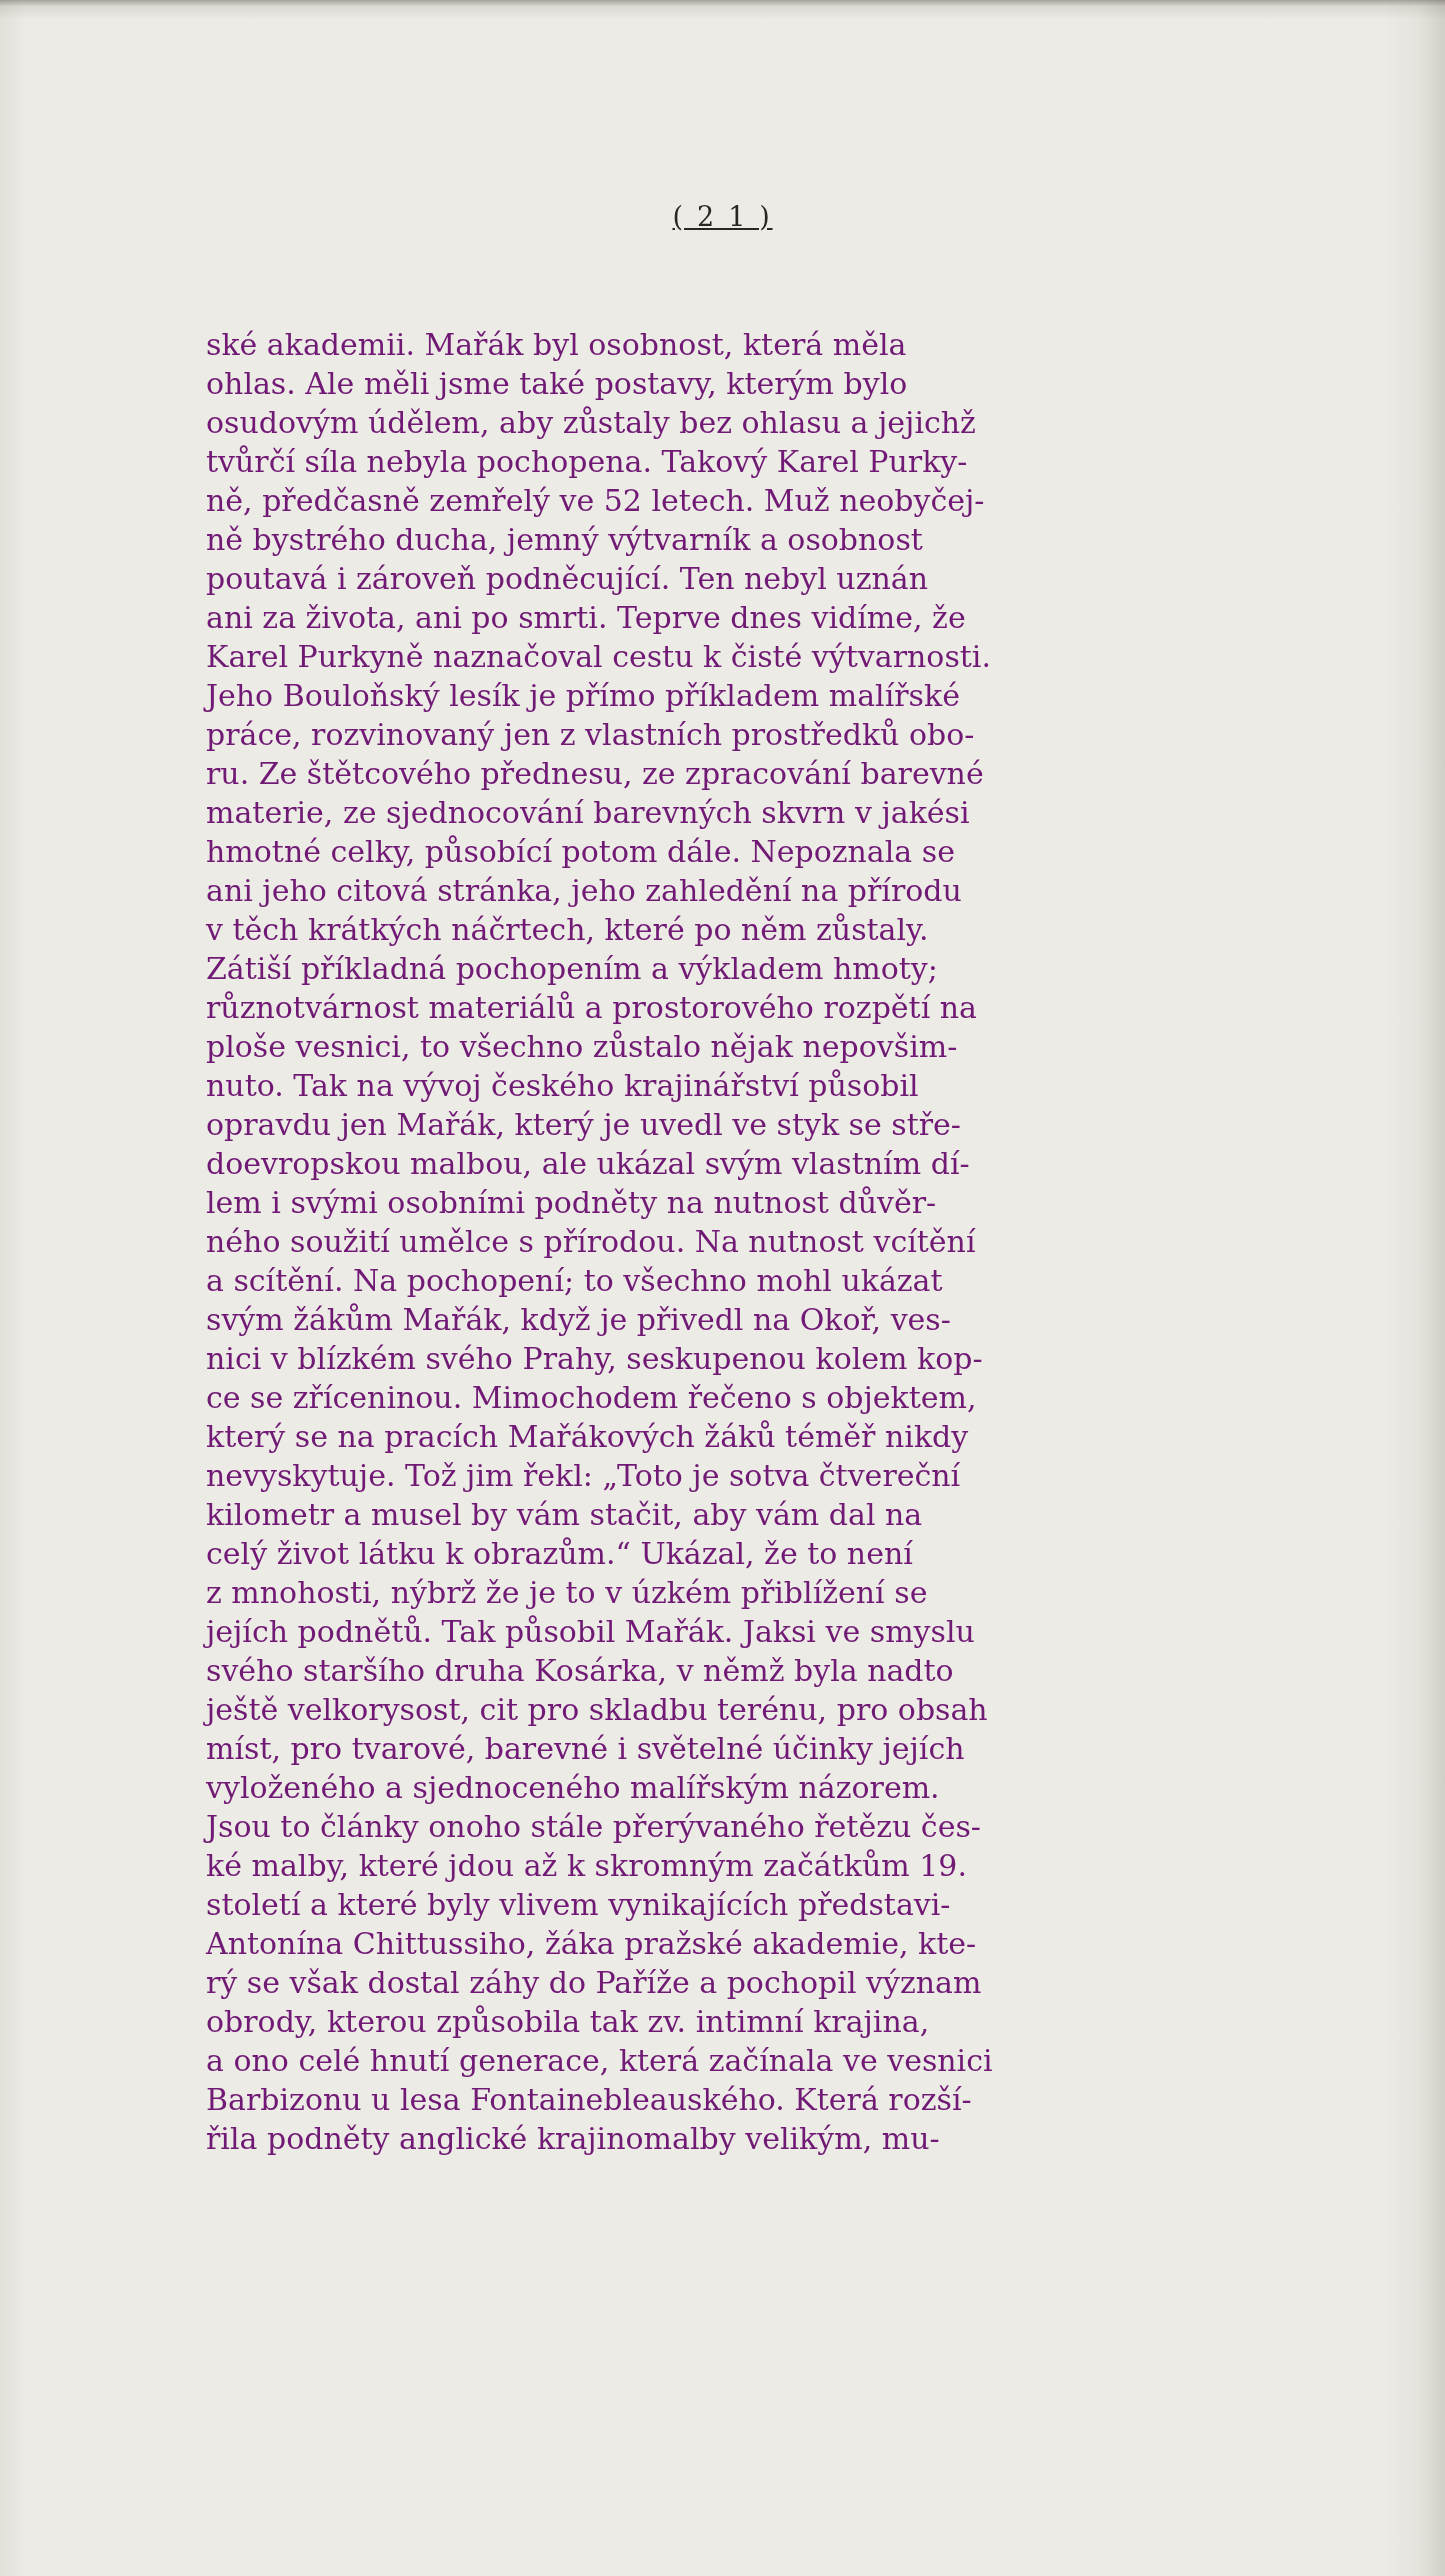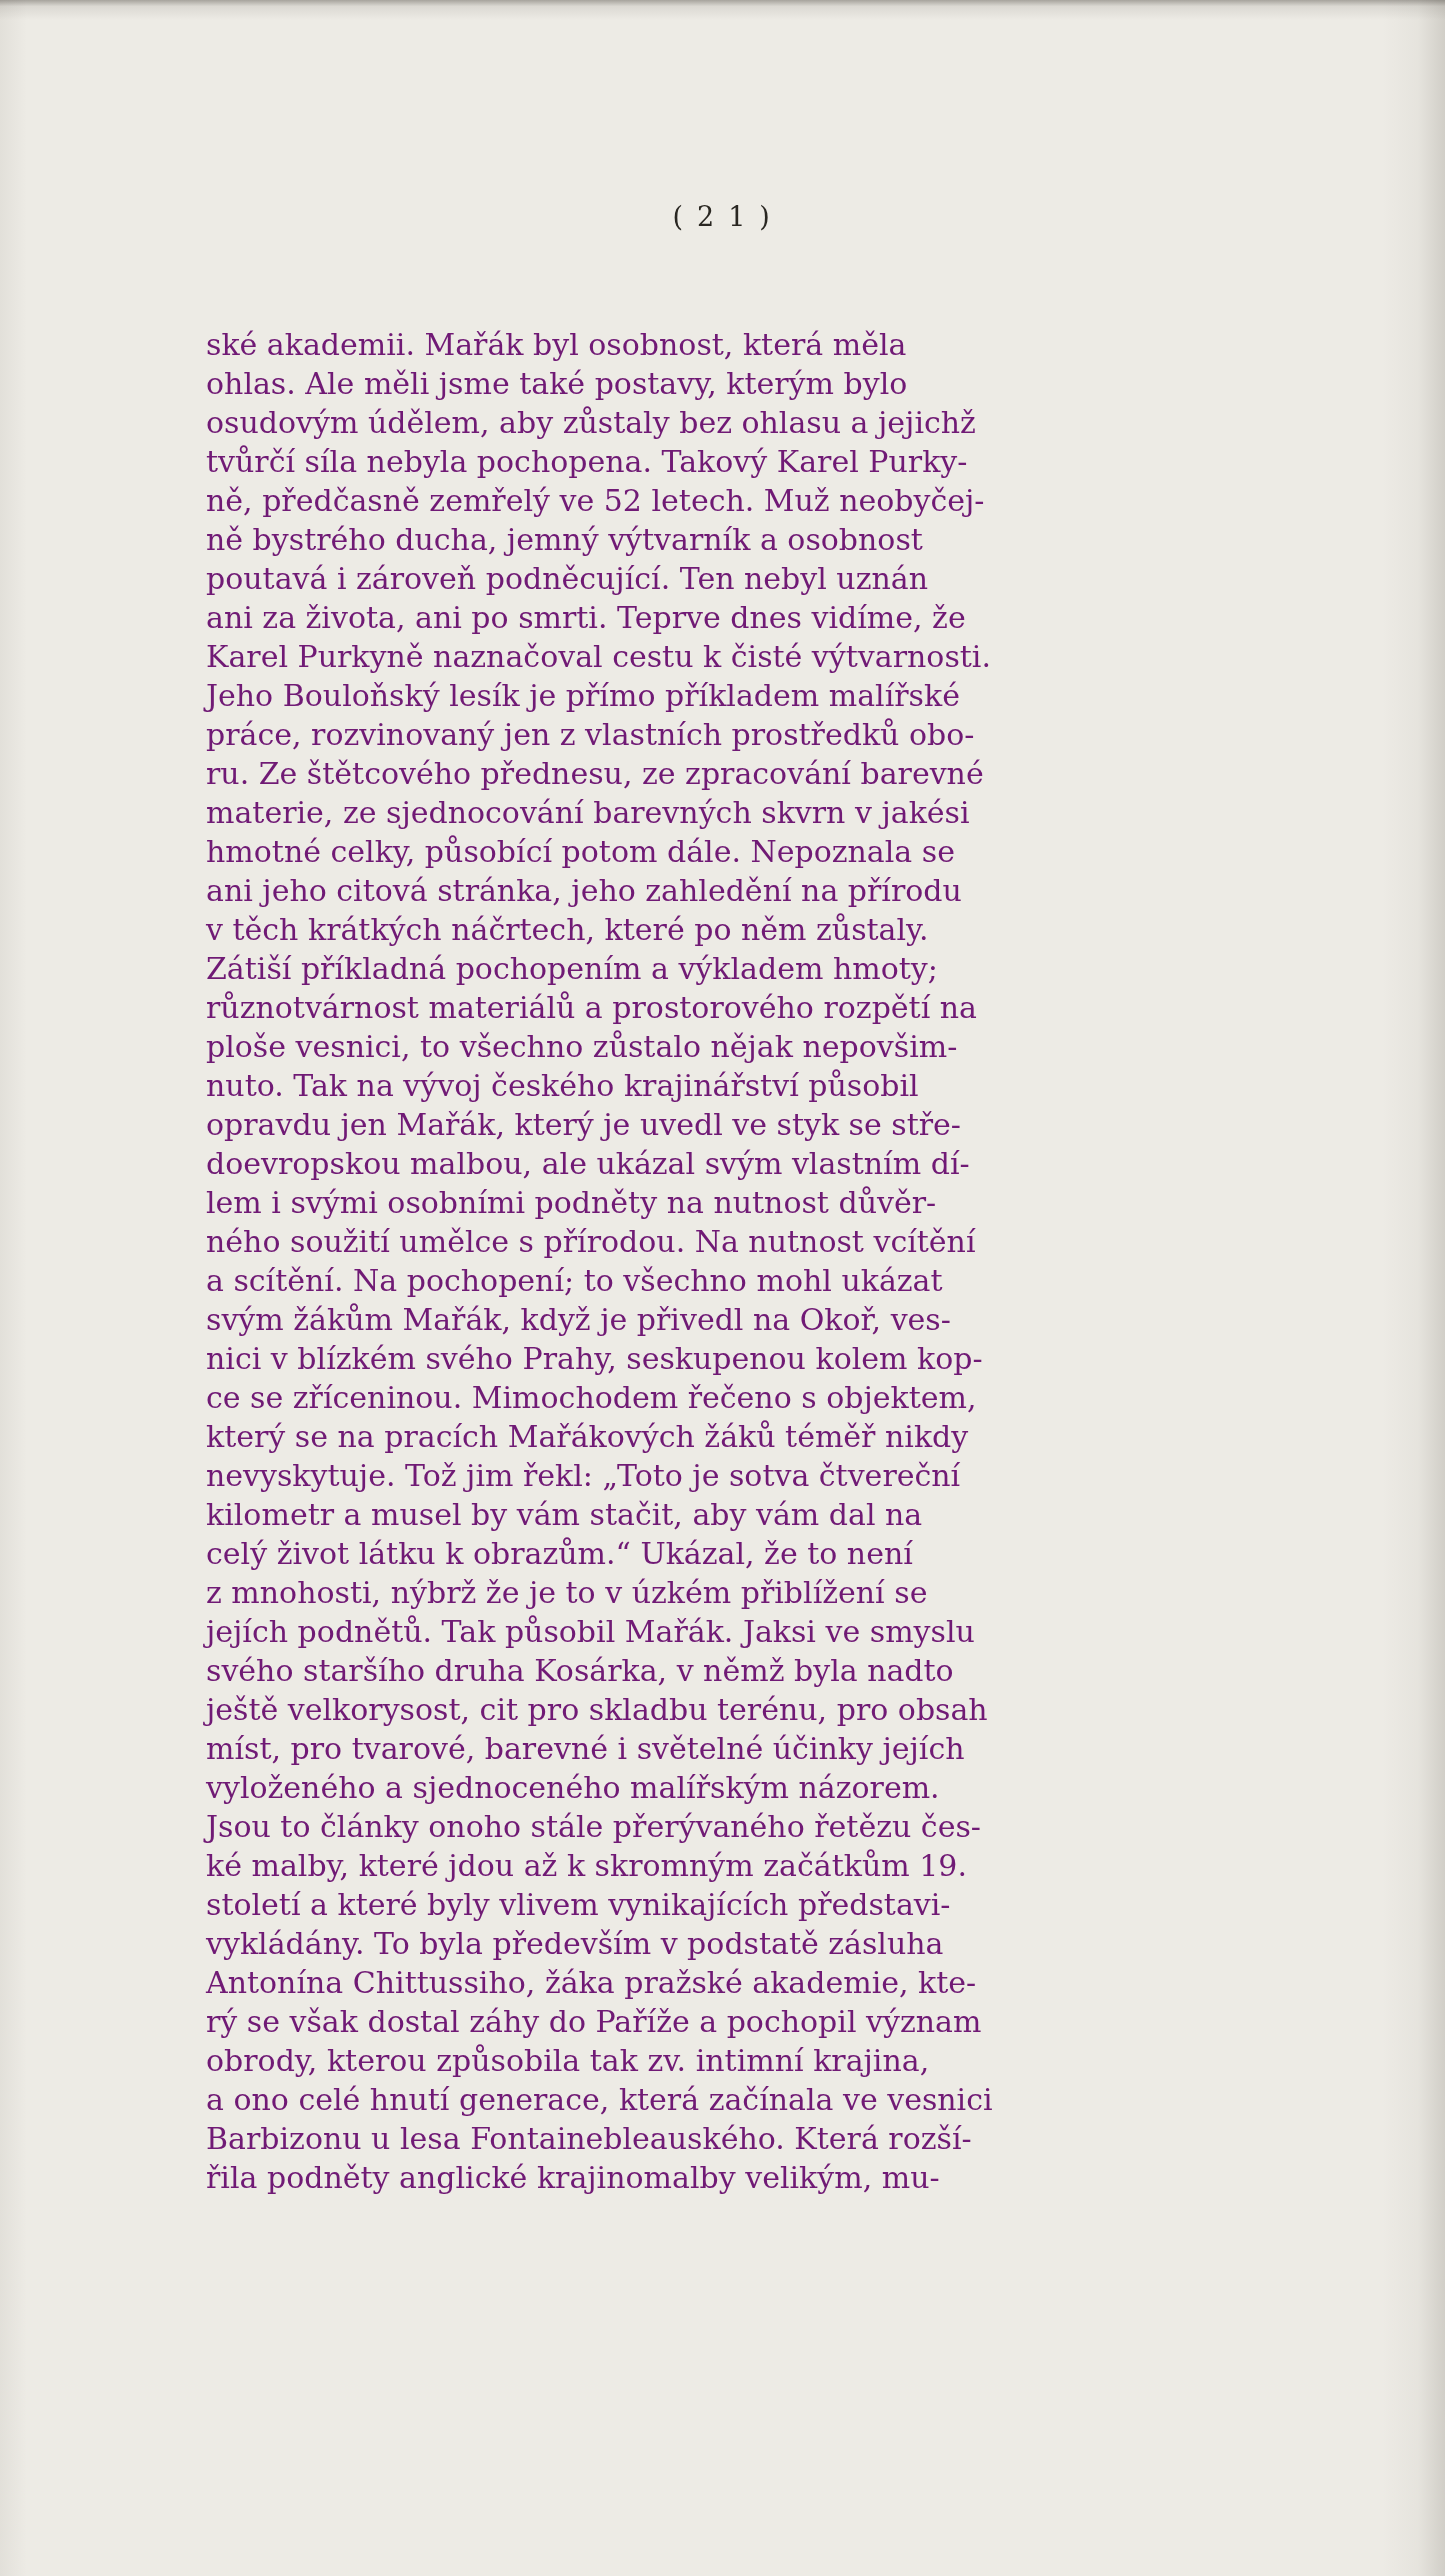--- a/index.html
+++ b/index.html
@@ -21,20 +21,21 @@
   }
   .page-number {
     position: absolute;
     top: 201px;
     left: 0;
     width: 100%;
     text-align: center;
     font-size: 27px;
     letter-spacing: 2.7px;
     color: #2a2722;
+    text-decoration: underline;
   }
   .text-block {
     position: absolute;
     top: 325px;
     left: 206px;
     width: 1037px;
     font-size: 30px;
     line-height: 39px;
     color: #211e19;
   }
@@ -93,21 +94,20 @@
       <div class="line">celý život látku k obrazům.“ Ukázal, že to není</div>
       <div class="line">z mnohosti, nýbrž že je to v úzkém přiblížení se</div>
       <div class="line">jejích podnětů. Tak působil Mařák. Jaksi ve smyslu</div>
       <div class="line">svého staršího druha Kosárka, v němž byla nadto</div>
       <div class="line">ještě velkorysost, cit pro skladbu terénu, pro obsah</div>
       <div class="line">míst, pro tvarové, barevné i světelné účinky jejích</div>
       <div class="line">vyloženého a sjednoceného malířským názorem.</div>
       <div class="line">Jsou to články onoho stále přerývaného řetězu čes-</div>
       <div class="line">ké malby, které jdou až k skromným začátkům 19.</div>
       <div class="line">století a které byly vlivem vynikajících představi-</div>
-      <div class="line">vykládány. To byla především v podstatě zásluha</div>
       <div class="line">Antonína Chittussiho, žáka pražské akademie, kte-</div>
       <div class="line">rý se však dostal záhy do Paříže a pochopil význam</div>
       <div class="line">obrody, kterou způsobila tak zv. intimní krajina,</div>
       <div class="line">a ono celé hnutí generace, která začínala ve vesnici</div>
       <div class="line">Barbizonu u lesa Fontainebleauského. Která rozší-</div>
       <div class="line">řila podněty anglické krajinomalby velikým, mu-</div>
     </div>
 </div>
 
 

